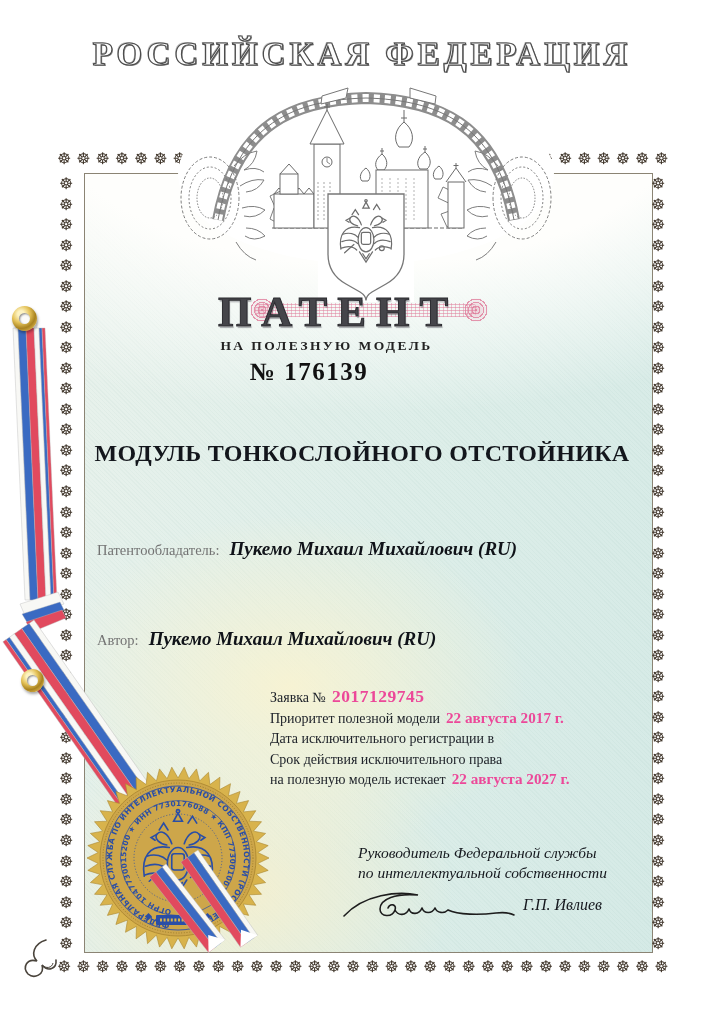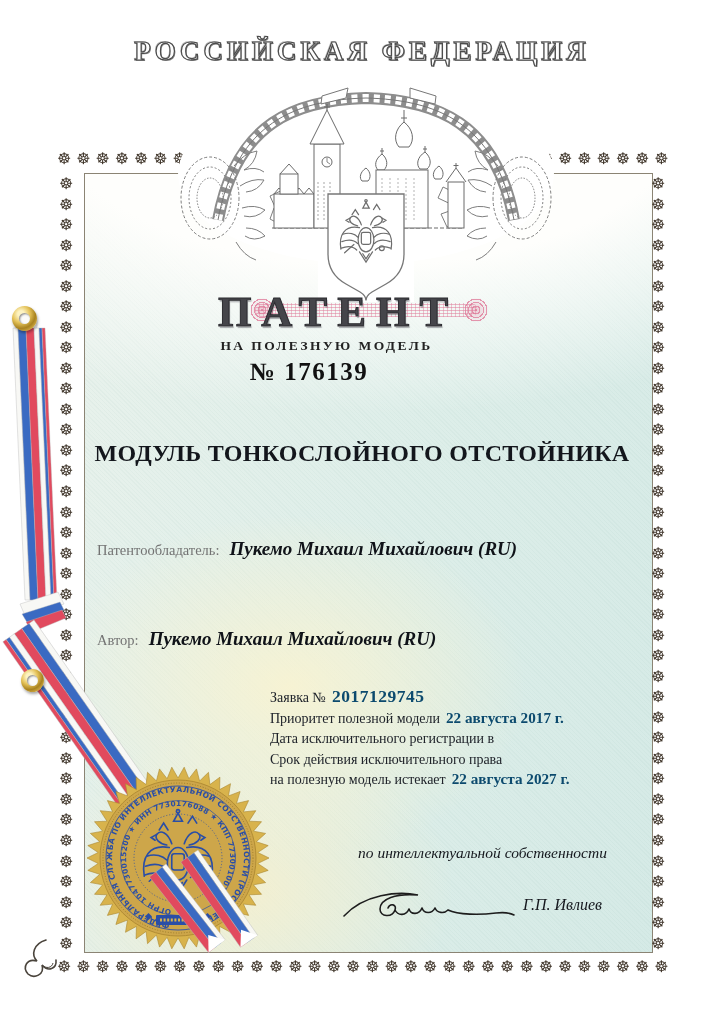--- a/index.html
+++ b/index.html
@@ -3,21 +3,21 @@
 <meta charset="utf-8">
 <style>
   * { margin:0; padding:0; box-sizing:border-box; }
   html,body { background:#ffffff; }
   body { width:724px; height:1024px; position:relative; overflow:hidden;
          font-family:"Liberation Serif","DejaVu Serif",serif; color:#1a1a1a; }
 
   
   .country-title{
     position:absolute; top:36px; left:0; width:724px; text-align:center;
-    font-size:27px; font-weight:700; letter-spacing:4px;
+    font-size:33px; font-weight:700; letter-spacing:4px;
     color:#fdfdfd; -webkit-text-stroke:1.2px #4c4c4c;
     text-shadow:1px 1px 0 #8a8a8a, -1px -1px 0 #bdbdbd;
   }
 
   
   .inner-field{
     position:absolute; left:84px; top:173px; width:569px; height:780px;
     border:1px solid #8b8474; z-index:1;
     background:
       radial-gradient(ellipse 620px 310px at 50% -70px, #fefefc 52%, rgba(254,254,252,0) 100%),
@@ -72,21 +72,21 @@
     position:absolute; top:440px; left:62px; width:600px; text-align:center; z-index:5;
     font-size:24px; font-weight:700; letter-spacing:.3px; color:#13161c;
   }
   .party{ position:absolute; left:97px; z-index:5; display:flex; align-items:baseline; gap:10px; white-space:nowrap; }
   .party .lbl{ font-size:14.5px; color:#737373; }
   .party .val{ font-size:19px; font-weight:700; font-style:italic; color:#0f1218; }
   .party.holder{ top:538px; } .party.author{ top:628px; }
 
   .details{ position:absolute; left:270px; top:687px; z-index:5; white-space:nowrap; }
   .d-line{ font-size:14px; line-height:19.6px; color:#20242b; }
-  .d-line b{ font-size:15.2px; margin-left:6px; color:#0c4a6e; }
+  .d-line b{ font-size:15.2px; margin-left:6px; color:#ec4899; }
   .d-line:first-child b{ font-size:17.5px; letter-spacing:.5px; }
 
   .sig-title{ position:absolute; left:358px; top:843px; z-index:5;
     font-style:italic; font-size:15.5px; line-height:19.5px; color:#15181e; }
   .sig-scrawl{ position:absolute; left:338px; top:886px; z-index:5; }
   .sig-name{ position:absolute; left:523px; top:896px; z-index:5;
     font-style:italic; font-size:16px; color:#15181e; }
 
   
   .seal{ position:absolute; left:86px; top:766px; z-index:6; }
@@ -367,20 +367,21 @@
 
 <div class="details">
   <div class="d-line"><span>Заявка №</span><b>2017129745</b></div>
   <div class="d-line"><span>Приоритет полезной модели</span><b>22 августа 2017 г.</b></div>
   <div class="d-line"><span>Дата исключительного регистрации в</span><b></b></div>
   <div class="d-line"><span>Срок действия исключительного права</span><b></b></div>
   <div class="d-line"><span>на полезную модель истекает</span><b>22 августа 2027 г.</b></div>
 </div>
 
 <div class="sig-title">
+  <div>Руководитель Федеральной службы</div>
   <div>по интеллектуальной собственности</div>
 </div>
 <svg class="sig-scrawl" width="220" height="44" viewBox="0 0 220 44">
   <path d="M 6,30 C 26,8 60,5 80,9 C 58,7 42,13 42,23 C 42,31 54,32 57,24 C 59,18 52,17 50,22
            M 57,24 C 60,30 68,30 71,23 M 71,23 C 73,29 81,29 84,22 M 84,22 C 86,28 94,28 97,22
            M 97,22 C 99,27 106,28 110,24 C 120,29 142,29 158,27 C 166,26 172,27 176,29" fill="none" stroke="#1d1d1d" stroke-width="1.6" stroke-linecap="round"></path>
 </svg>
 <div class="sig-name">Г.П. Ивлиев</div>
 
 <svg class="ribbon-under" width="300" height="670" viewBox="0 0 300 670">

